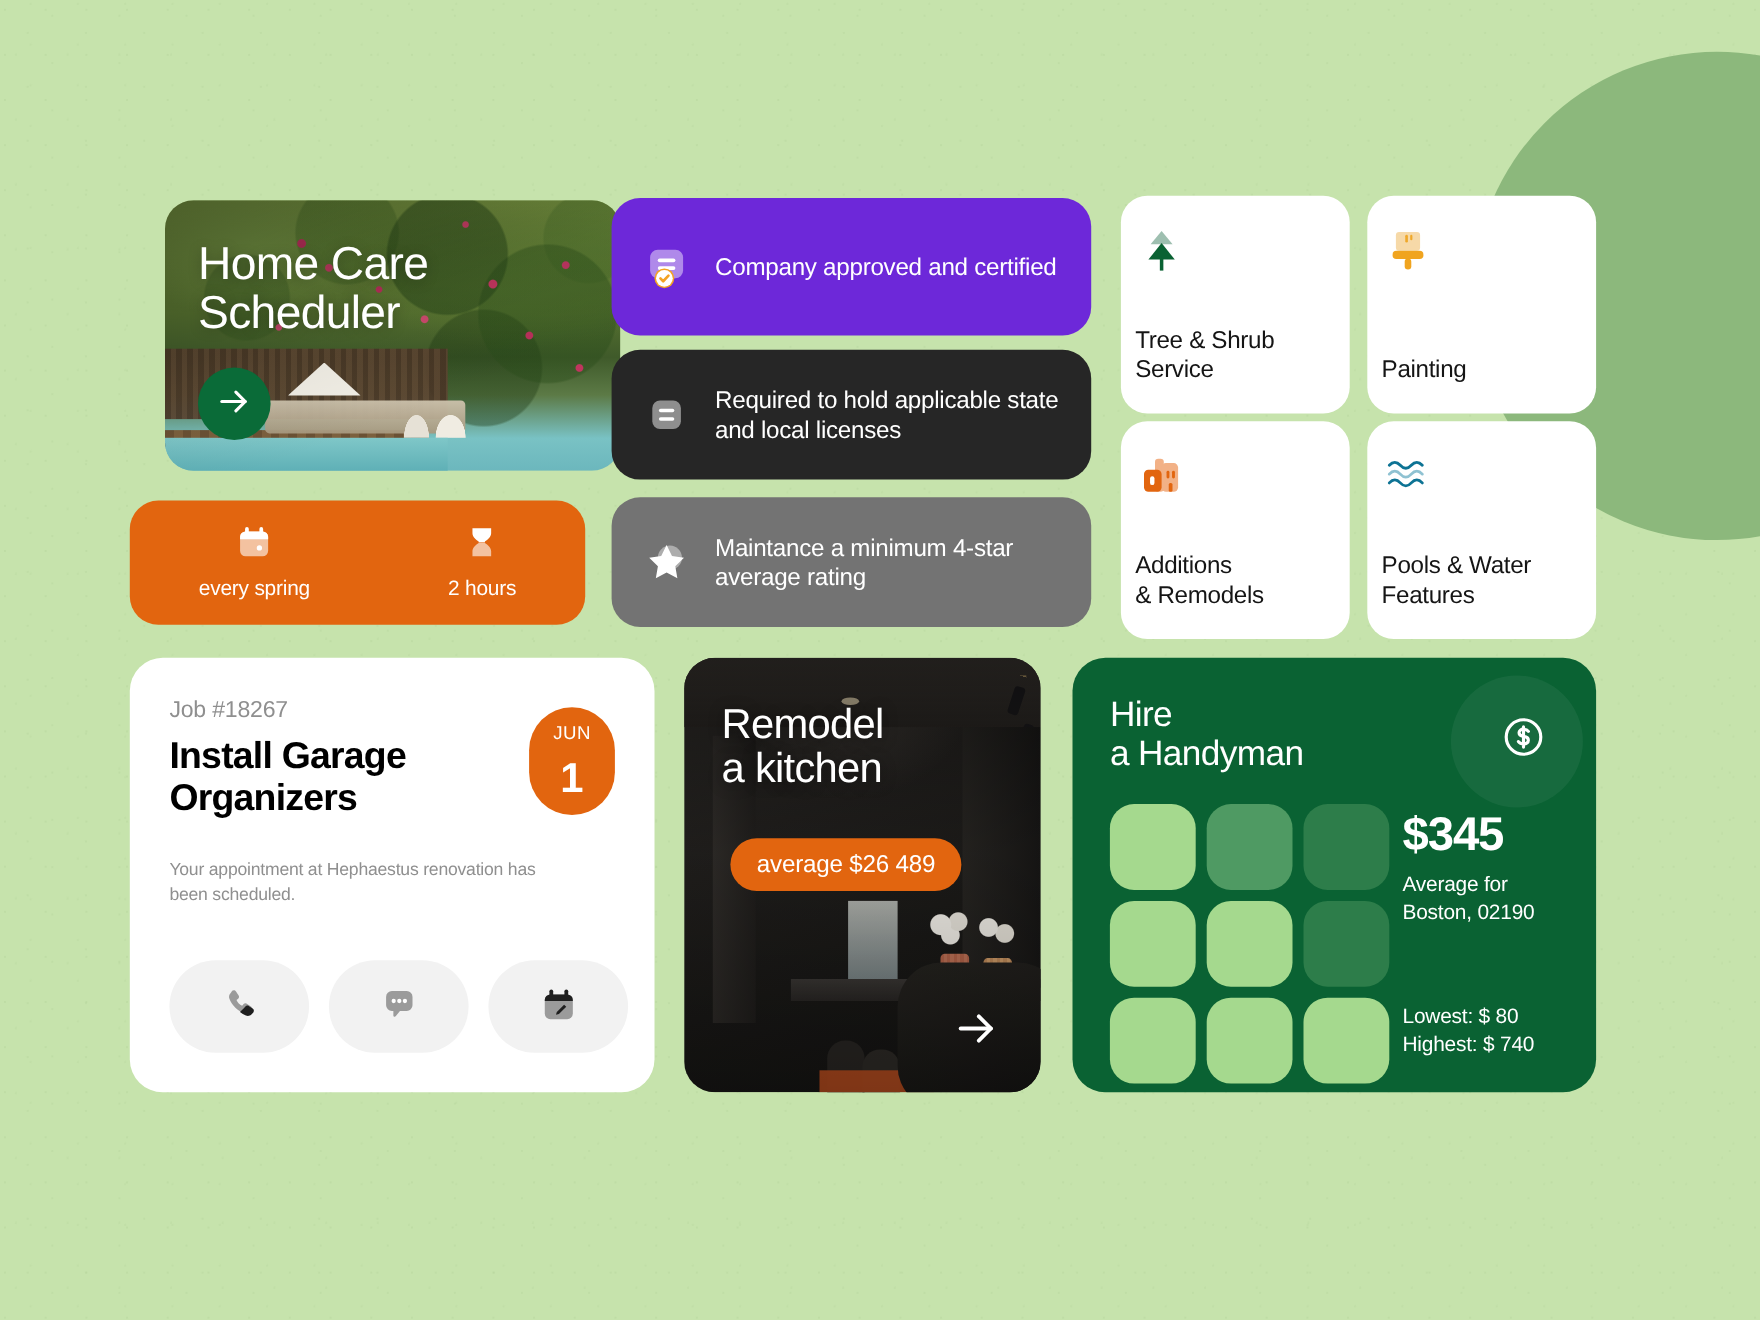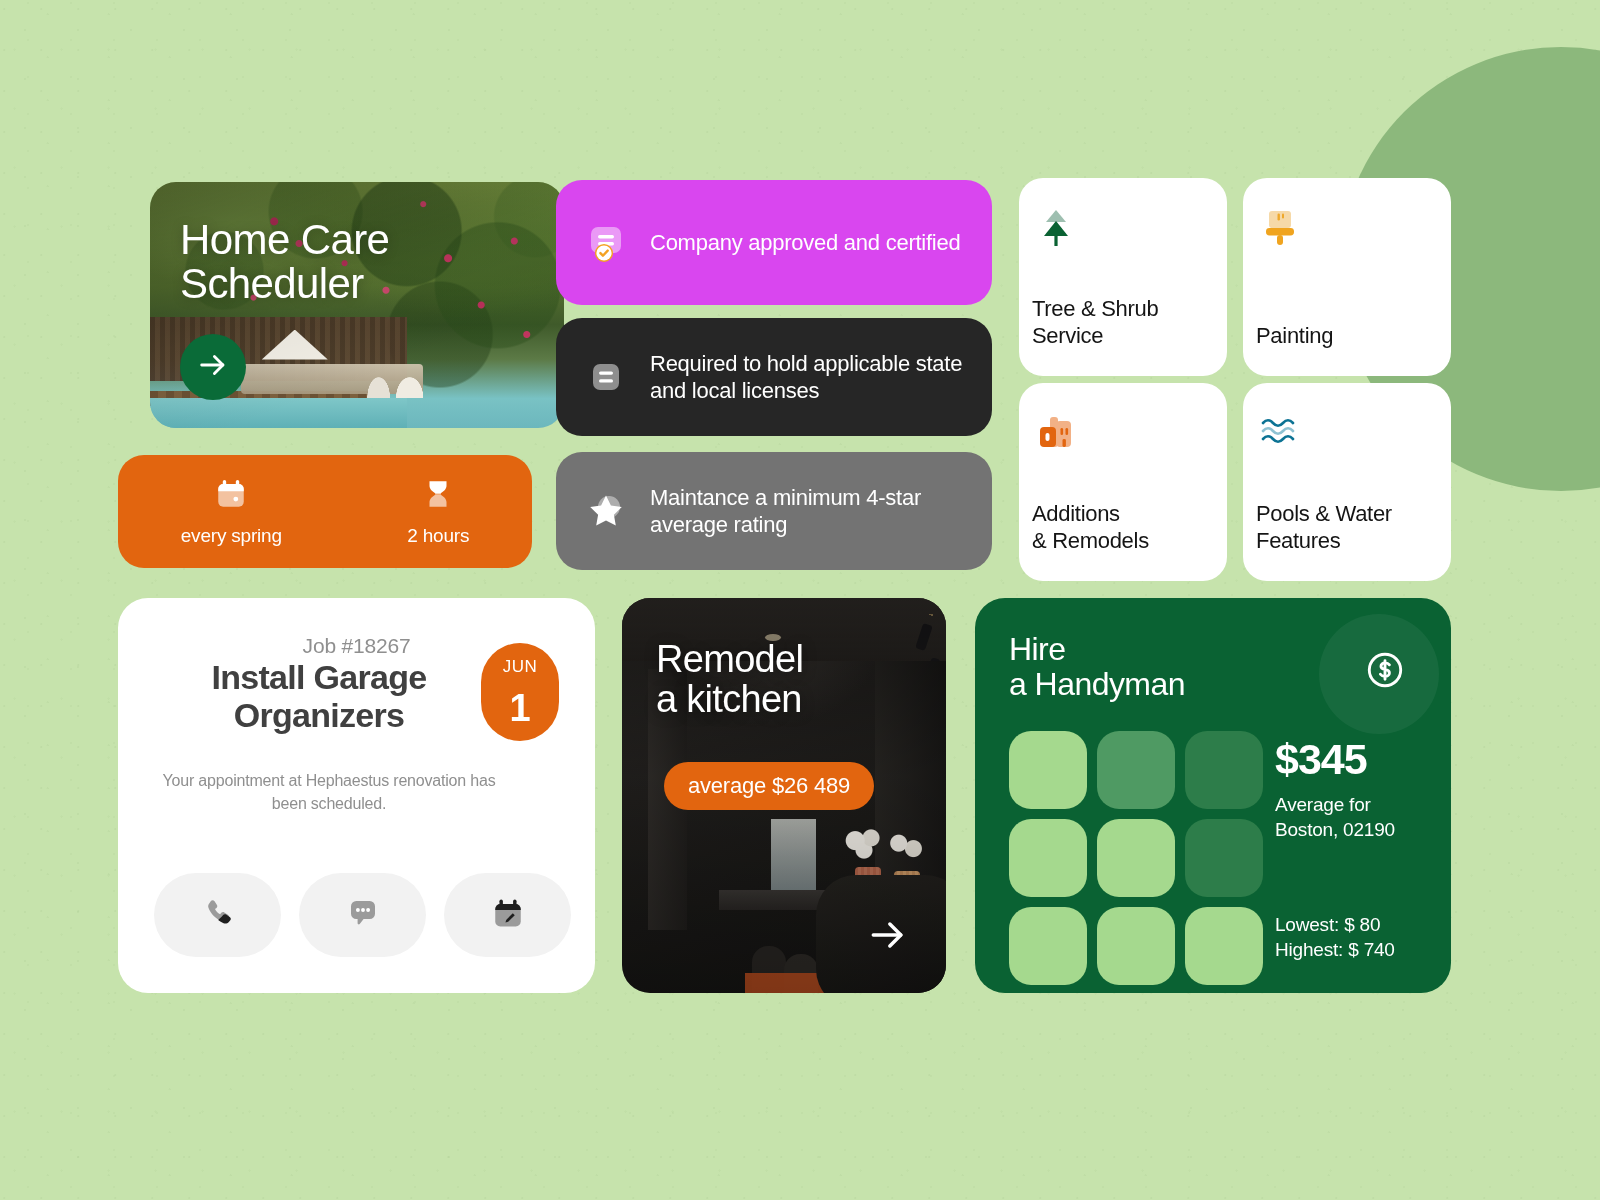--- a/index.html
+++ b/index.html
@@ -139,21 +139,21 @@
     display: flex; align-items: center; justify-content: space-around;
   }
   .meta-item { display: flex; flex-direction: column; align-items: center; gap: 10px; }
   .meta-label { color: #fff; font-size: 19px; font-weight: 500; letter-spacing: -.2px; }
 
   
   .info {
     left: 556px; width: 436px; border-radius: 26px;
     display: flex; align-items: center; gap: 20px; padding: 0 26px;
   }
-  .info-1 { top: 180px; height: 125px; background: #d946ef; }
+  .info-1 { top: 180px; height: 125px; background: #6d28d9; }
   .info-2 { top: 318px; height: 118px; background: #262626; }
   .info-3 { top: 452px; height: 118px; background: #737373; }
   .info-text {
     color: #fff; font-size: 22px; line-height: 1.25; font-weight: 500; letter-spacing: -.25px;
   }
   .info-icon { flex: 0 0 auto; width: 48px; height: 48px; position: relative; }
 
   
   .tile {
     background: #fff; border-radius: 24px; padding: 26px 13px;
@@ -165,26 +165,26 @@
   .t4 { left: 1243px; top: 383px; width: 208px; height: 198px; }
   .tile-icon { width: 48px; height: 48px; position: relative; }
   .tile-label {
     font-size: 22px; line-height: 1.22; font-weight: 500; color: #151515; letter-spacing: -.3px;
     white-space: pre-line;
   }
 
   
   .job {
     left: 118px; top: 598px; width: 477px; height: 395px;
-    background: #fff; border-radius: 30px; padding: 36px 36px 0 36px; text-align: center;
+    background: #fff; border-radius: 30px; padding: 36px 36px 0 36px;
   }
   .job-id { color: #8f8f8f; font-size: 21px; font-weight: 400; letter-spacing: -.2px; }
   .job-title {
-    font-size: 34px; line-height: 1.12; font-weight: 600;
-    color: #404040; letter-spacing: -.7px; white-space: pre-line; max-width: 330px;
+    margin-top: 10px; font-size: 34px; line-height: 1.12; font-weight: 600;
+    color: #000000; letter-spacing: -.7px; white-space: pre-line; max-width: 330px;
   }
   .job-desc {
     margin-top: 36px; color: #8f8f8f; font-size: 16px; line-height: 1.42; letter-spacing: -.2px;
     max-width: 350px;
   }
   .job-date {
     position: absolute; right: 36px; top: 45px;
     width: 78px; height: 98px; border-radius: 44px; background: #e2650f;
     display: flex; flex-direction: column; align-items: center; justify-content: center; gap: 12px;
     cursor: pointer;

